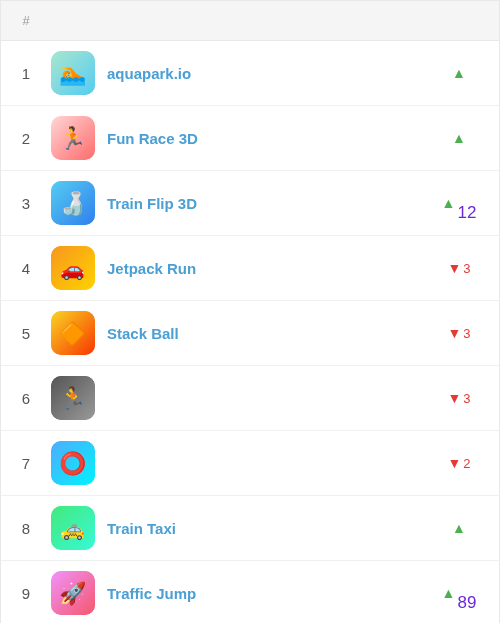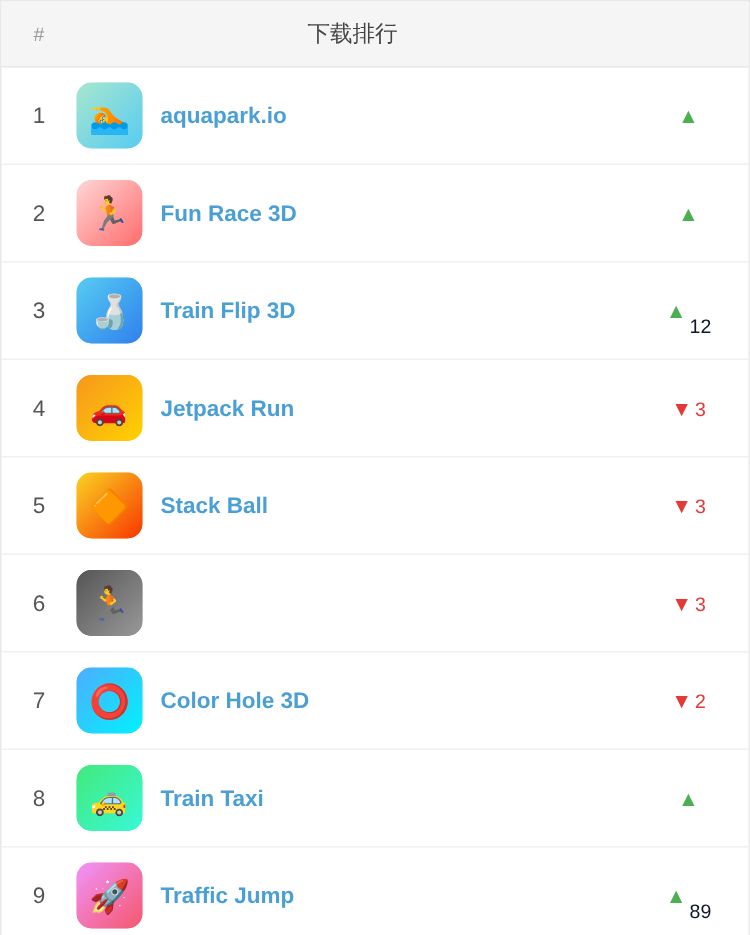--- a/index.html
+++ b/index.html
@@ -110,22 +110,22 @@
       color: #4caf50;
       font-size: 14px;
     }
 
     .arrow-down {
       color: #e53935;
       font-size: 14px;
     }
 
     .change-num-up {
-      color: #0f172a;
-      font-size: 13px;
+      color: #6d28d9;
+      font-size: 17px;
       font-weight: 500;
       margin-top: 20px;
     }
 
     .change-num-down {
       color: #e53935;
       font-size: 13px;
       font-weight: 500;
     }
 
@@ -139,21 +139,20 @@
     .icon-colorhole { background: linear-gradient(135deg, #4facfe, #00f2fe); }
     .icon-traintaxi { background: linear-gradient(135deg, #43e97b, #38f9d7); }
     .icon-jetpack { background: linear-gradient(135deg, #f093fb, #f5576c); }
   </style>
 </head>
 <body>
 
 <div class="table-container">
   <div class="table-header">
     <div class="col-rank">#</div>
-    <div class="col-title">下载排行</div>
     <div class="col-change"></div>
   </div>
   <div id="table-body">
       <div class="table-row">
         <div class="rank-num">1</div>
         <div class="app-info">
           <div class="app-icon icon-aquapark">
             <svg width="44" height="44" viewBox="0 0 44 44">
       <rect width="44" height="44" rx="10" fill="url(#g1)"></rect>
       <defs>
@@ -287,21 +286,20 @@
       <rect width="44" height="44" rx="10" fill="url(#g7)"></rect>
       <defs>
                 <linearGradient id="g7" x1="0" y1="0" x2="1" y2="1">
                   <stop offset="0%" stop-color="#4facfe"></stop>
                   <stop offset="100%" stop-color="#00f2fe"></stop>
                 </linearGradient>
               </defs>
       <text x="22" y="30" text-anchor="middle" font-size="22">⭕</text>
     </svg>
           </div>
-          <span class="app-name">Color Hole 3D</span>
         </div>
         <div class="change-col">
           <span class="arrow-down">▼</span>
           <span class="change-num-down">2</span>
         </div>
       </div>
       <div class="table-row">
         <div class="rank-num">8</div>
         <div class="app-info">
           <div class="app-icon icon-traintaxi">

